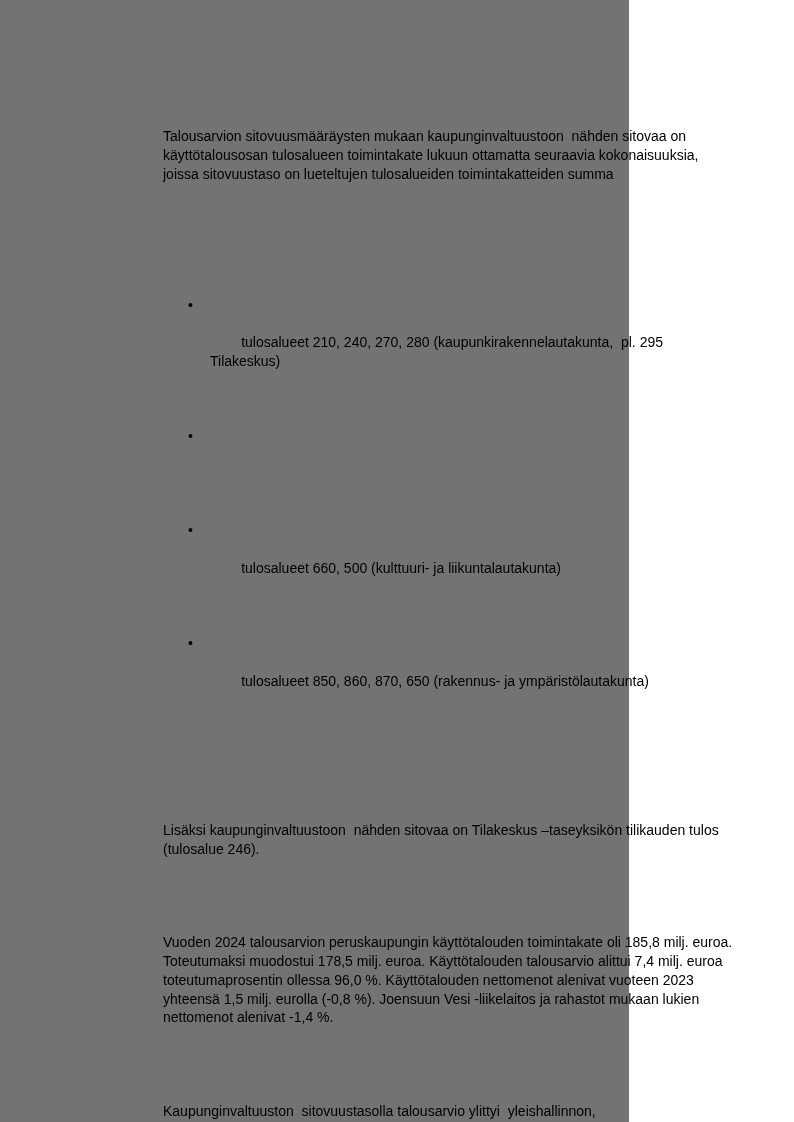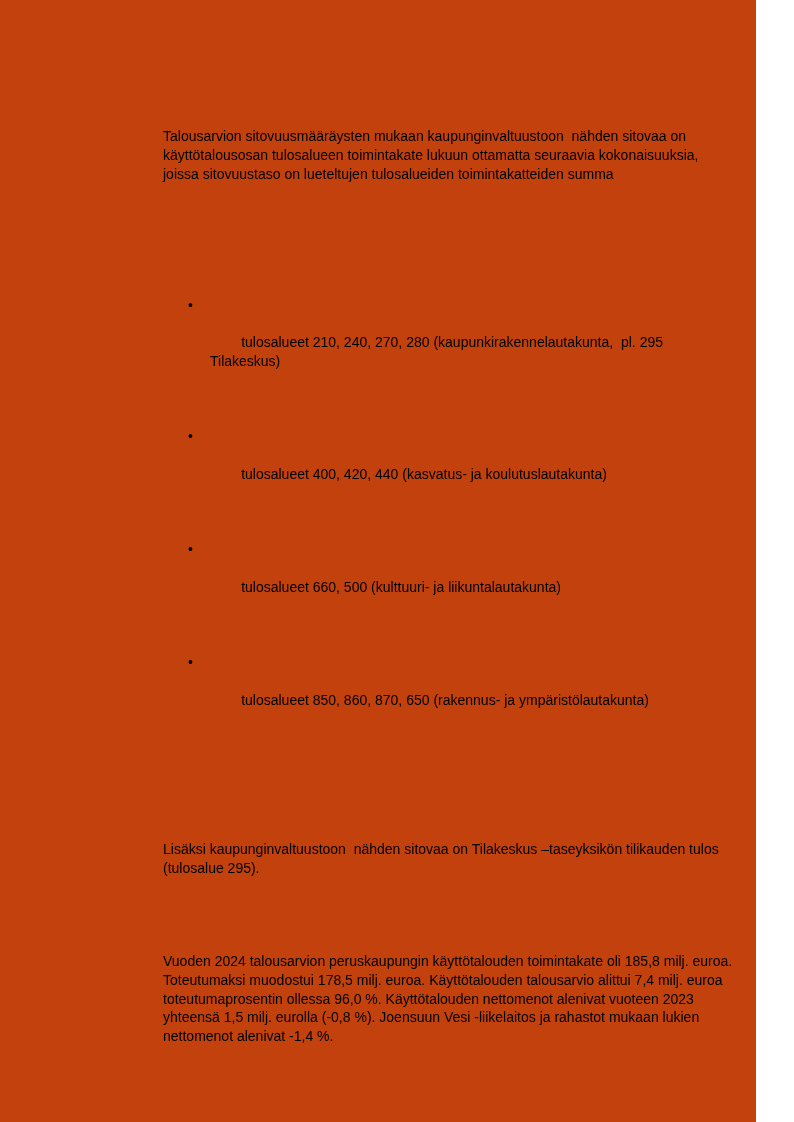--- a/index.html
+++ b/index.html
@@ -8,23 +8,23 @@
     background: #ffffff;
   }
   body {
     width: 794px;
     height: 1122px;
     overflow: hidden;
     font-family: "Liberation Sans", "DejaVu Sans", sans-serif;
   }
   .page {
     position: relative;
-    width: 756px;
+    width: 629px;
     height: 1122px;
-    background: #c2410c;
+    background: #737373;
   }
   .content {
     position: absolute;
     left: 163px;
     top: 71px;
     width: 572px;
     font-size: 14px;
     line-height: 18.8px;
     color: #000000;
     white-space: pre-wrap;
@@ -56,33 +56,32 @@
 
     <p>Talousarvion sitovuusmääräysten mukaan kaupunginvaltuustoon  nähden sitovaa on käyttötalousosan tulosalueen toimintakate lukuun ottamatta seuraavia kokonaisuuksia, joissa sitovuustaso on lueteltujen tulosalueiden toimintakatteiden summa</p>
 
     <ul class="bullet-list">
       <li>
         <span class="marker">•</span>
         <span>tulosalueet 210, 240, 270, 280 (kaupunkirakennelautakunta,  pl. 295 Tilakeskus)</span>
       </li>
       <li>
         <span class="marker">•</span>
-        <span>tulosalueet 400, 420, 440 (kasvatus- ja koulutuslautakunta)</span>
       </li>
       <li>
         <span class="marker">•</span>
         <span>tulosalueet 660, 500 (kulttuuri- ja liikuntalautakunta)</span>
       </li>
       <li>
         <span class="marker">•</span>
         <span>tulosalueet 850, 860, 870, 650 (rakennus- ja ympäristölautakunta)</span>
       </li>
     </ul>
 
-    <p>Lisäksi kaupunginvaltuustoon  nähden sitovaa on Tilakeskus –taseyksikön tilikauden tulos (tulosalue 295).</p>
+    <p>Lisäksi kaupunginvaltuustoon  nähden sitovaa on Tilakeskus –taseyksikön tilikauden tulos (tulosalue 246).</p>
 
     <p>Vuoden 2024 talousarvion peruskaupungin käyttötalouden toimintakate oli 185,8 milj. euroa. Toteutumaksi muodostui 178,5 milj. euroa. Käyttötalouden talousarvio alittui 7,4 milj. euroa toteutumaprosentin ollessa 96,0 %. Käyttötalouden nettomenot alenivat vuoteen 2023 yhteensä 1,5 milj. eurolla (-0,8 %). Joensuun Vesi -liikelaitos ja rahastot mukaan lukien nettomenot alenivat -1,4 %.</p>
 
     <p>Kaupunginvaltuuston  sitovuustasolla talousarvio ylittyi  yleishallinnon, ympäristöterveydenhuollon sekä hankintatoimen tulosalueiden osalta. Muut palvelut toteutuivat kaupunginvaltuuston  asettaman sitovuustason puitteissa.</p>
 
     
 
     
 
     

